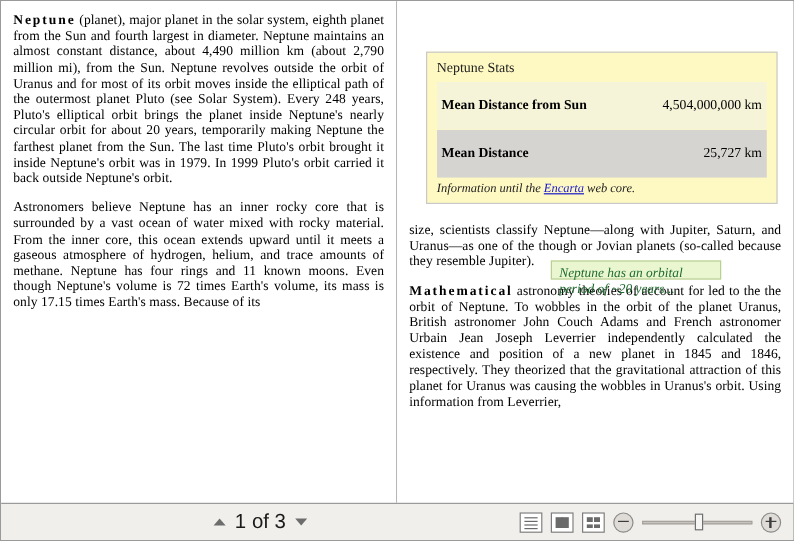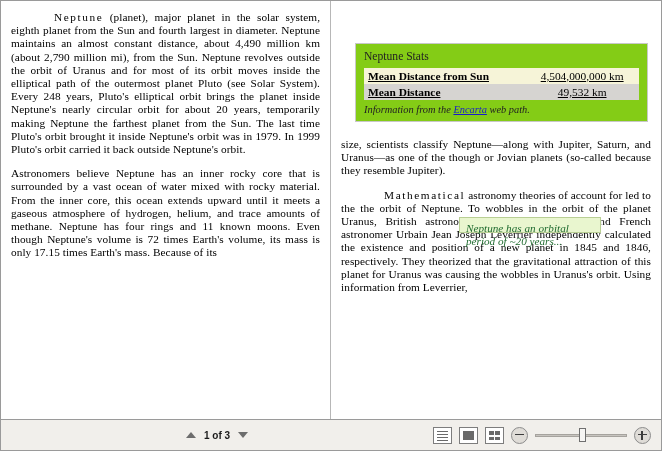--- a/index.html
+++ b/index.html
@@ -49,23 +49,22 @@
     text-align: justify;
     color: #000000;
     letter-spacing: 0.05px;
   }
   .col p {
     margin: 0 0 11px 0;
     text-align: justify;
     text-justify: inter-word;
   }
   .lead-word {
-    font-weight: normal;
+    font-weight: bold;
     letter-spacing: 1.6px;
-    margin-left: 43px;
   }
   
   .note {
     position: absolute;
     box-sizing: border-box;
     background: #e9f6cf;
     border: 1px solid #b9cf94;
     color: #1f6b2f;
     font-style: italic;
     font-family: "Liberation Serif", serif;
@@ -85,44 +84,43 @@
     top: 216px;
     width: 142px;
     height: 16px;
   }
   
   .stats-box {
     margin: 32px 0 16px 14px;
     width: 293px;
     box-sizing: border-box;
     border: 1px solid #c8c8c8;
-    background: #84cc16;
+    background: #fef9c3;
     padding: 6px 8px 6px 8px;
   }
   .stats-title {
     font-size: 11.6px;
     color: #222222;
     margin-bottom: 5px;
     font-family: "Liberation Serif", serif;
   }
   table.stats {
     border-collapse: collapse;
     width: 100%;
     font-size: 11.4px;
   }
   table.stats td {
-    padding: 2px 4px;
+    padding: 14px 4px;
     white-space: nowrap;
     overflow: hidden;
-    text-decoration: underline;
   }
   table.stats tr.odd td { background: #f6f4d8; }
   table.stats tr.even td { background: #d6d4d1; }
   table.stats td.label { font-weight: bold; color: #000; }
-  table.stats td.value { color: #000; text-align: center; }
+  table.stats td.value { color: #000; text-align: right; }
   .stats-foot {
     margin-top: 4px;
     font-size: 10.4px;
     font-style: italic;
     color: #222;
   }
   .stats-foot a {
     color: #1a1acc;
     text-decoration: underline;
   }
@@ -147,23 +145,22 @@
     gap: 8px;
   }
   .tb-right {
     display: flex;
     align-items: center;
     gap: 7px;
     padding-right: 10px;
   }
   .page-indicator {
     font-family: "Liberation Sans", sans-serif;
-    font-size: 10px;
+    font-size: 17px;
     color: #1a1a1a;
-    font-weight: bold;
   }
   .tri-up {
     width: 0;
     height: 0;
     border-left: 5px solid transparent;
     border-right: 5px solid transparent;
     border-bottom: 6px solid #6d6d6d;
   }
   .tri-down {
     width: 0;
@@ -271,25 +268,25 @@
       <div class="stats-box">
         <div class="stats-title">Neptune Stats</div>
         <table class="stats">
           <tbody>
               <tr class="odd">
             <td class="label">Mean Distance from Sun</td>
             <td class="value">4,504,000,000 km</td>
           </tr>
           <tr class="even">
             <td class="label">Mean Distance</td>
-            <td class="value">49,532 km</td>
+            <td class="value">25,727 km</td>
           </tr>
         </tbody>
           </table>
-        <div class="stats-foot"><span>Information from the </span><a href="#">Encarta</a><span> web path.</span></div>
+        <div class="stats-foot"><span>Information until the </span><a href="#">Encarta</a><span> web core.</span></div>
       </div>
 
       <div class="col">
         <p>size, scientists classify Neptune—along with Jupiter, Saturn, and Uranus—as one of the though or Jovian planets (so-called because they resemble Jupiter).</p>
         <p><span class="lead-word">Mathematical</span><span> astronomy theories of account for led to the the orbit of Neptune. To wobbles in the orbit of the planet Uranus, British astronomer John Couch Adams and French astronomer Urbain Jean Joseph Leverrier independently calculated the existence and position of a new planet in 1845 and 1846, respectively. They theorized that the gravitational attraction of this planet for Uranus was causing the wobbles in Uranus's orbit. Using information from Leverrier,</span></p>
       </div>
 
       <div class="note" id="note-orbital">Neptune has an orbital period of ~20 years...</div>
     </div>
   </div>

